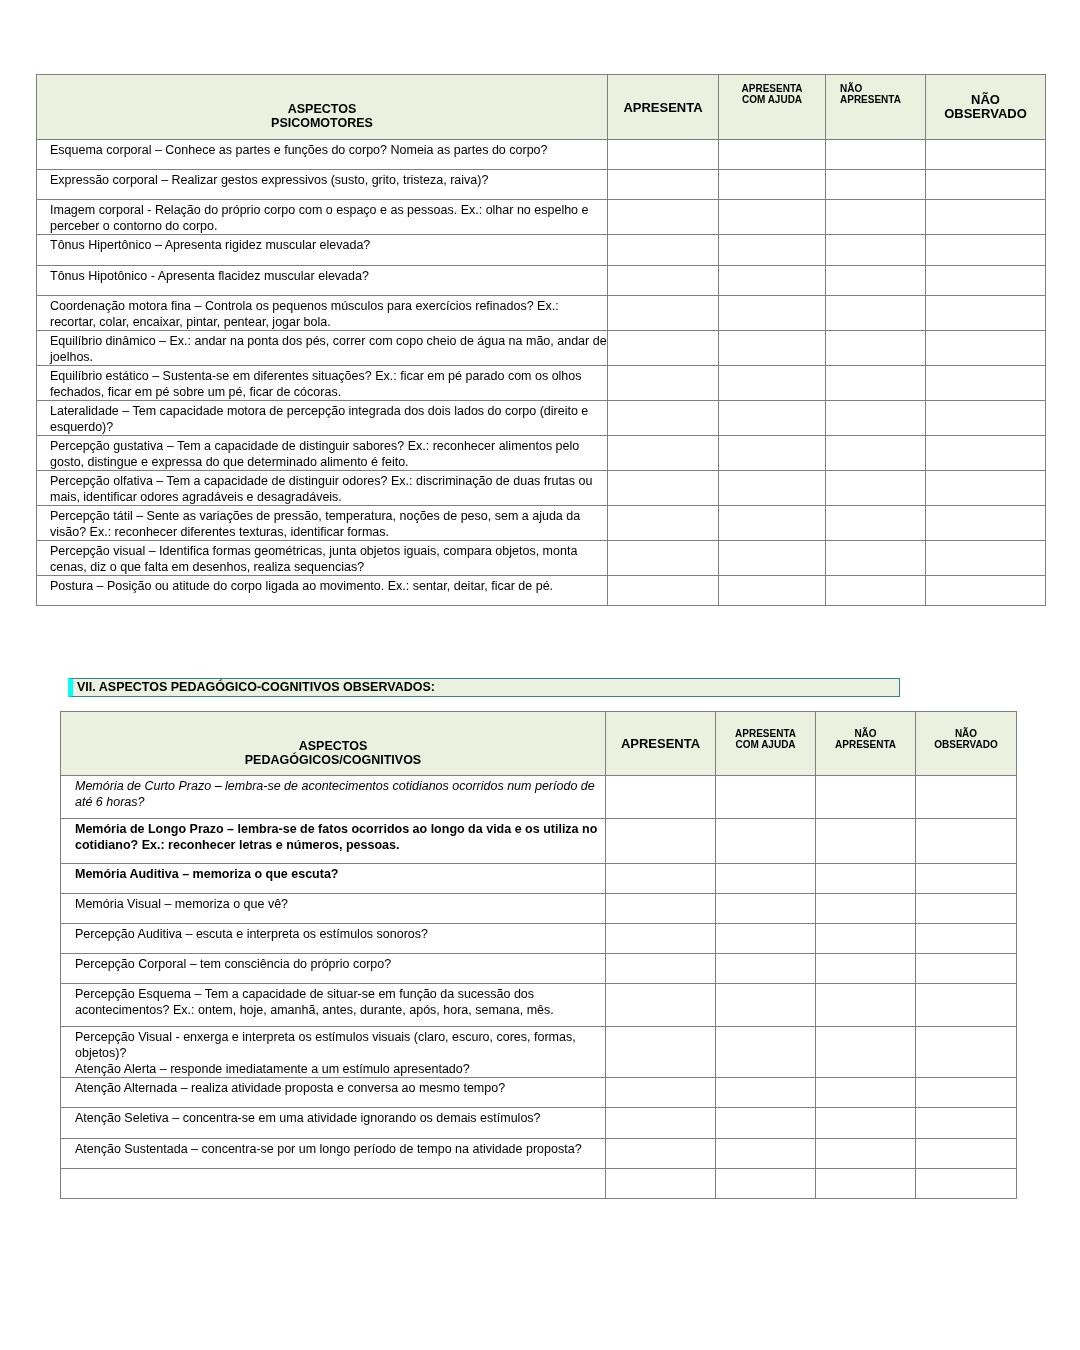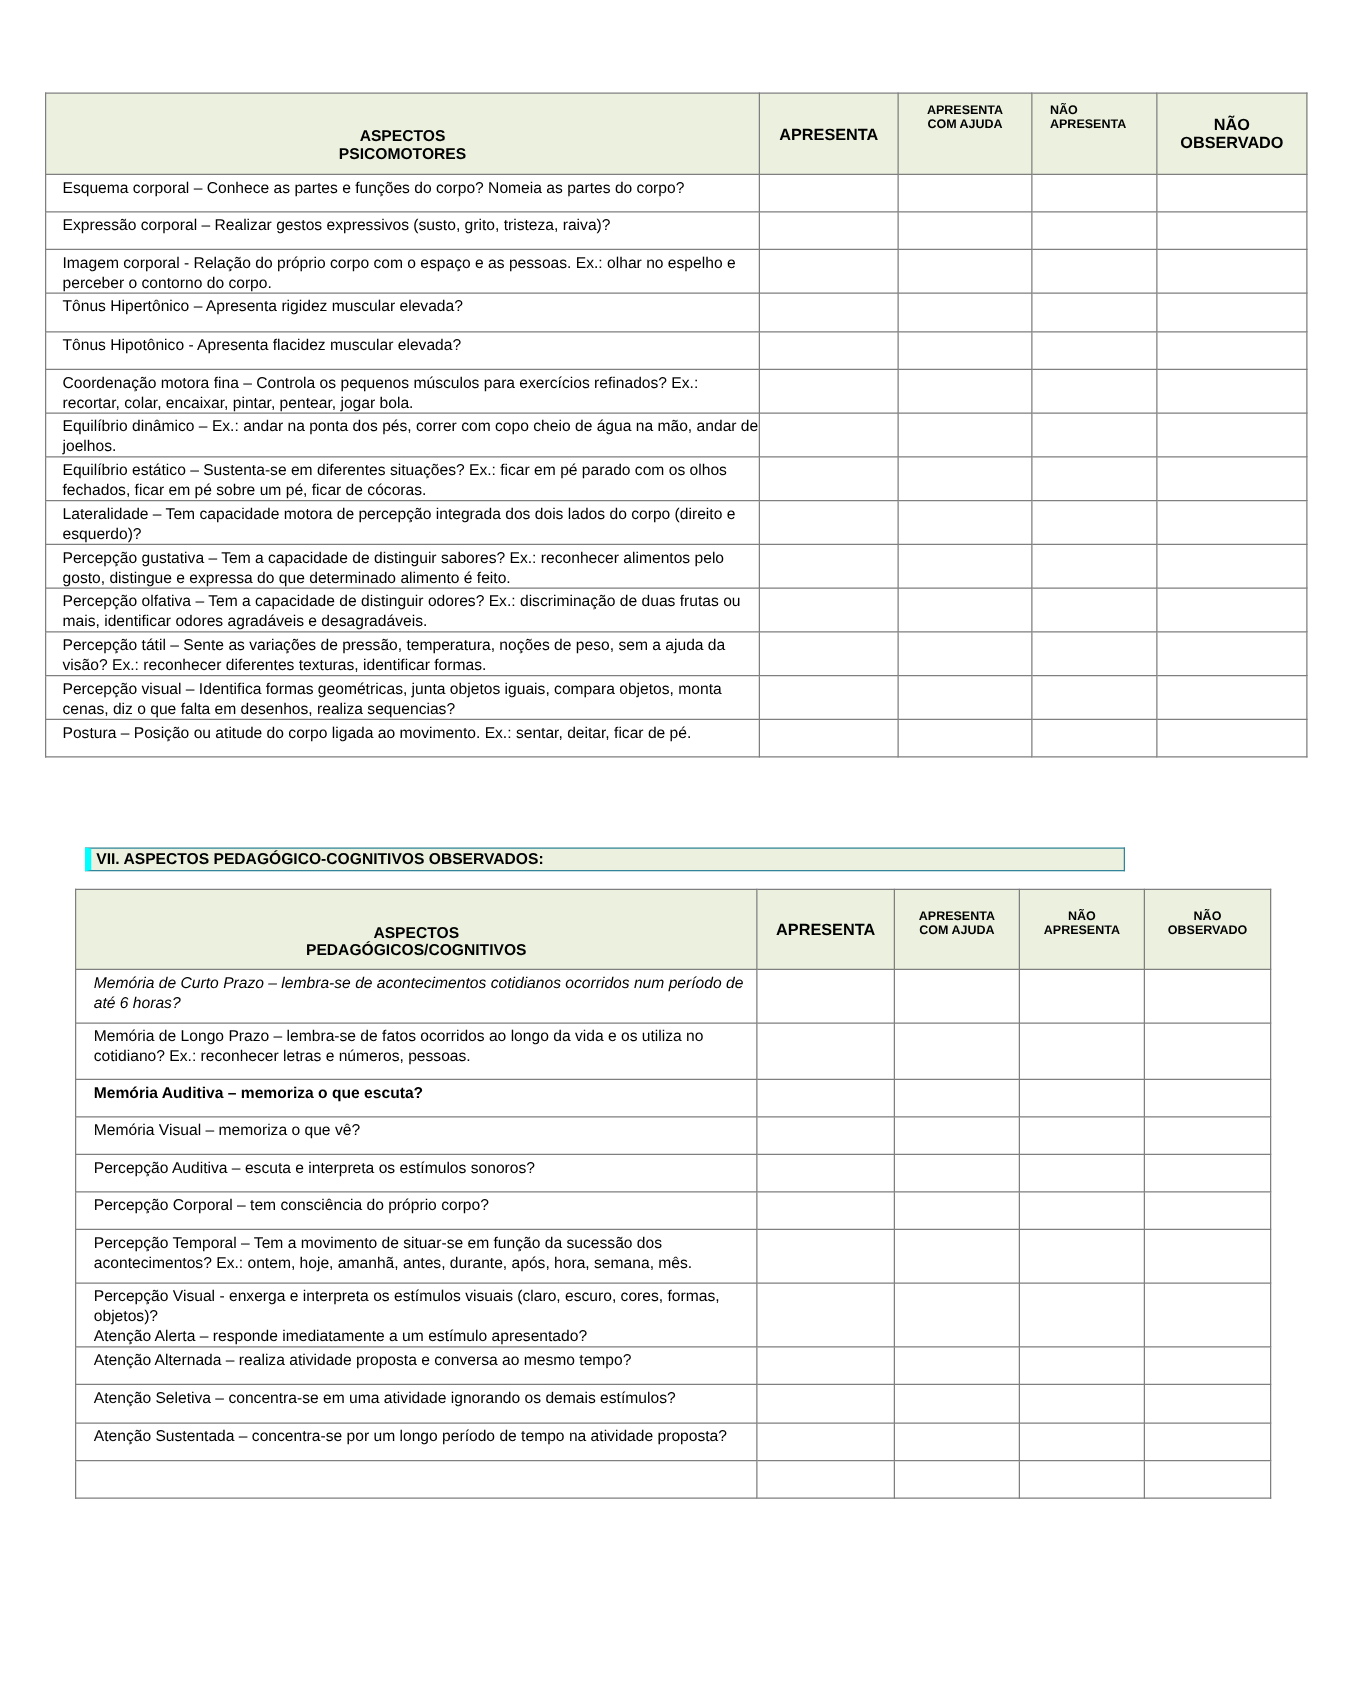--- a/index.html
+++ b/index.html
@@ -197,21 +197,21 @@
     </tr>
   </thead>
   <tbody id="tbody2">
       <tr style="height: 43px; font-style: italic;">
         <td class="desc">Memória de Curto Prazo – lembra-se de acontecimentos cotidianos ocorridos num período de até 6 horas?</td>
         <td></td>
         <td></td>
         <td></td>
         <td></td>
       </tr>
-      <tr style="height: 45px;">
+      <tr style="height: 45px; font-weight: bold;">
         <td class="desc">Memória de Longo Prazo – lembra-se de fatos ocorridos ao longo da vida e os utiliza no cotidiano? Ex.: reconhecer letras e números, pessoas.</td>
         <td></td>
         <td></td>
         <td></td>
         <td></td>
       </tr>
       <tr style="height: 30px; font-weight: bold;">
         <td class="desc">Memória Auditiva – memoriza o que escuta?</td>
         <td></td>
         <td></td>
@@ -233,21 +233,21 @@
         <td></td>
       </tr>
       <tr style="height: 30px;">
         <td class="desc">Percepção Corporal – tem consciência do próprio corpo?</td>
         <td></td>
         <td></td>
         <td></td>
         <td></td>
       </tr>
       <tr style="height: 43px;">
-        <td class="desc">Percepção Temporal – Tem a movimento de situar-se em função da sucessão dos acontecimentos? Ex.: ontem, hoje, amanhã, antes, durante, após, hora, semana, mês.</td>
+        <td class="desc">Percepção Esquema – Tem a capacidade de situar-se em função da sucessão dos acontecimentos? Ex.: ontem, hoje, amanhã, antes, durante, após, hora, semana, mês.</td>
         <td></td>
         <td></td>
         <td></td>
         <td></td>
       </tr>
       <tr style="height: 43px;">
         <td class="desc">Percepção Visual - enxerga e interpreta os estímulos visuais (claro, escuro, cores, formas, objetos)?
 Atenção Alerta – responde imediatamente a um estímulo apresentado?</td>
         <td></td>
         <td></td>

